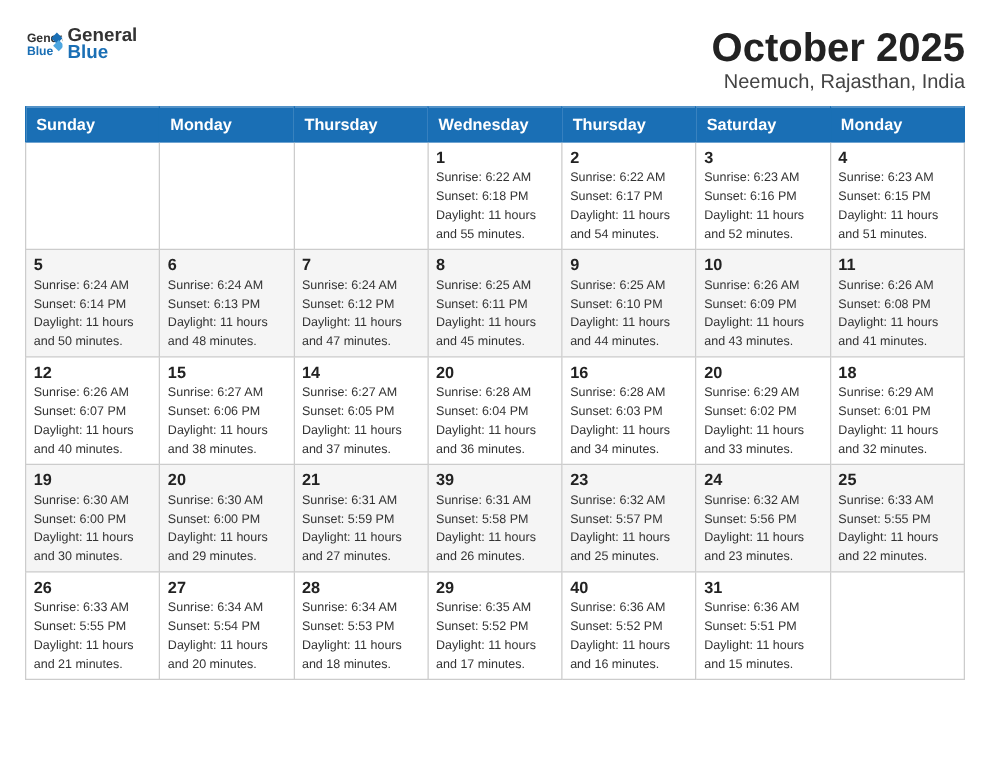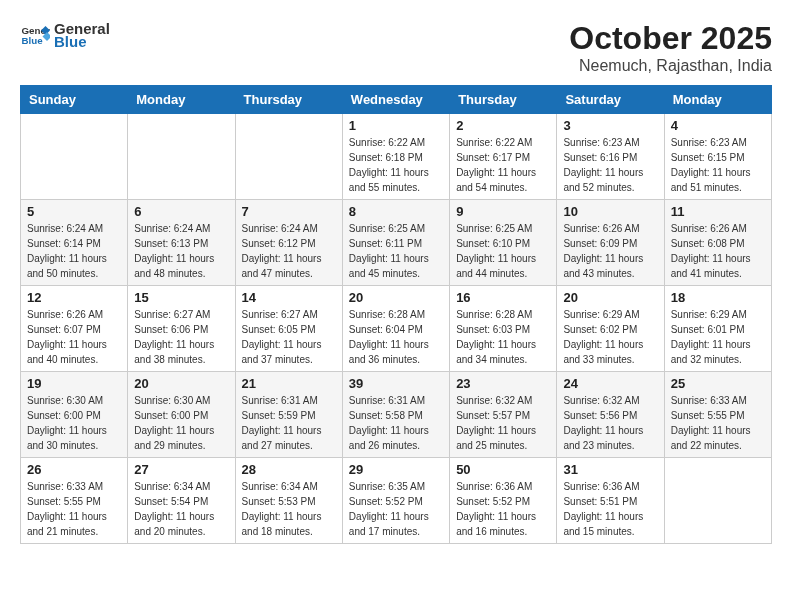--- a/index.html
+++ b/index.html
@@ -293,21 +293,21 @@
             Sunrise: 6:34 AM<br>Sunset: 5:53 PM<br>Daylight: 11 hours and 18 minutes.
           </div>
         </td>
         <td>
           <span class="day-number">29</span>
           <div class="day-info">
             Sunrise: 6:35 AM<br>Sunset: 5:52 PM<br>Daylight: 11 hours and 17 minutes.
           </div>
         </td>
         <td>
-          <span class="day-number">50</span>
+          <span class="day-number">40</span>
           <div class="day-info">
             Sunrise: 6:36 AM<br>Sunset: 5:52 PM<br>Daylight: 11 hours and 16 minutes.
           </div>
         </td>
         <td>
           <span class="day-number">31</span>
           <div class="day-info">
             Sunrise: 6:36 AM<br>Sunset: 5:51 PM<br>Daylight: 11 hours and 15 minutes.
           </div>
         </td>

